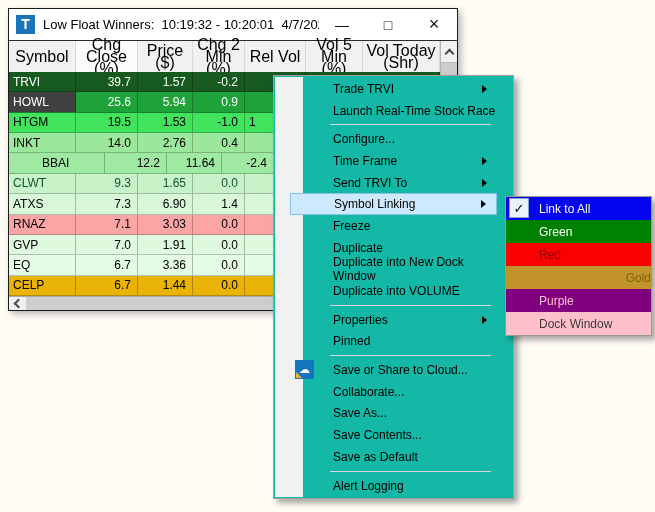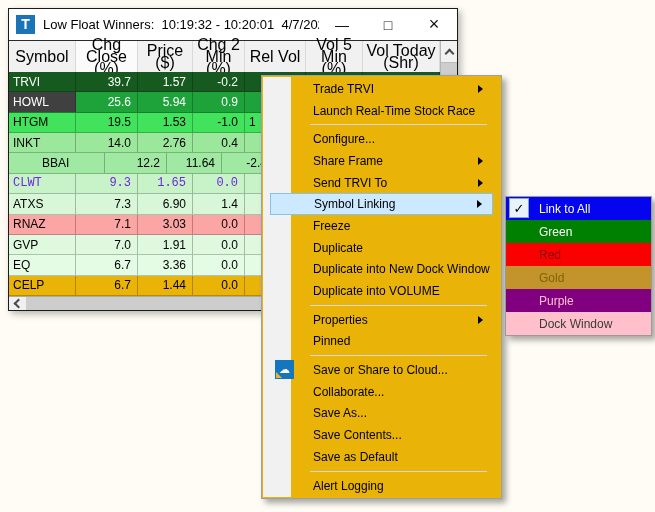--- a/index.html
+++ b/index.html
@@ -58,22 +58,22 @@
   .hscroll{height:14px;background:#cdcdcd;display:flex;border-top:1px solid #aaa;box-sizing:border-box;}
   .hbtn{width:17px;background:#f0f0f0;display:flex;align-items:center;justify-content:center;}
   .chev-left{width:5px;height:5px;border-left:2px solid #4a4a4a;border-bottom:2px solid #4a4a4a;transform:rotate(45deg);margin-left:2px;}
   
   .vscroll{width:17px;background:#cdcdcd;border-left:1px solid #b5b5b5;box-sizing:border-box;display:flex;flex-direction:column;}
   .vbtn{height:22px;background:#f1f1f1;display:flex;align-items:center;justify-content:center;border-bottom:1px solid #bbb;box-sizing:border-box;}
   .chev-up{width:5px;height:5px;border-left:2px solid #4a4a4a;border-top:2px solid #4a4a4a;transform:rotate(45deg);margin-top:3px;}
 
   
   .menu{
-    position:absolute;left:261px;top:75px;width:241px;box-sizing:border-box;
-    background:#eab308;border:1px solid #a0a0a0;padding:2px 8px;
+    position:absolute;left:273px;top:75px;width:241px;box-sizing:border-box;
+    background:#14b8a6;border:1px solid #a0a0a0;padding:2px 16px;
     box-shadow:4px 4px 6px rgba(0,0,0,.35);
   }
   .menu-gutter{position:absolute;left:1px;top:1px;bottom:1px;width:28px;background:#f1f1f1;}
   .mi{
     position:relative;height:21.7px;display:flex;align-items:center;
     padding-left:43px;font-size:12px;color:#000;box-sizing:border-box;
   }
   .mi.hl{background:#cce9ff;border:1px solid #86c3ea;}
   .mi .arrow{
     position:absolute;right:10px;width:0;height:0;
@@ -185,21 +185,21 @@
         </div>
         <div class="tr" style="background-color: rgb(159, 233, 162); color: rgb(0, 0, 0); padding-left: 29px;">
           <div class="td left c-sym">BBAI</div>
           <div class="td c-chg">12.2</div>
           <div class="td c-price">11.64</div>
           <div class="td c-chg2">-2.4</div>
           <div class="td left c-rel"></div>
           <div class="td c-vol5"></div>
           <div class="td c-volt"></div>
         </div>
-        <div class="tr" style="background-color: rgb(200, 243, 201); color: #6d28d9; font-family: Liberation Mono, monospace;">
+        <div class="tr" style="background-color: rgb(200, 243, 201); color: #14532d;">
           <div class="td left c-sym">CLWT</div>
           <div class="td c-chg">9.3</div>
           <div class="td c-price">1.65</div>
           <div class="td c-chg2">0.0</div>
           <div class="td left c-rel"></div>
           <div class="td c-vol5"></div>
           <div class="td c-volt"></div>
         </div>
         <div class="tr" style="background-color: rgb(216, 247, 216); color: rgb(0, 0, 0);">
           <div class="td left c-sym">ATXS</div>
@@ -271,21 +271,21 @@
     <span class="arrow"></span>
   </div>
   <div class="mi">
     <span>Launch Real-Time Stock Race</span>
   </div>
   <div class="msep"></div>
   <div class="mi">
     <span>Configure...</span>
   </div>
   <div class="mi">
-    <span>Share Frame</span>
+    <span>Time Frame</span>
     <span class="arrow"></span>
   </div>
   <div class="mi">
     <span>Send TRVI To</span>
     <span class="arrow"></span>
   </div>
   <div class="mi hl">
     <span>Symbol Linking</span>
     <span class="arrow"></span>
   </div>
@@ -336,21 +336,21 @@
   <div class="smi" style="background-color: rgb(4, 4, 239); color: rgb(255, 255, 255);">
     <span class="check">✓</span>
     <span>Link to All</span>
   </div>
   <div class="smi" style="background-color: rgb(0, 128, 0); color: rgb(255, 255, 255);">
     <span>Green</span>
   </div>
   <div class="smi" style="background-color: rgb(250, 0, 0); color: rgb(139, 0, 0);">
     <span>Red</span>
   </div>
-  <div class="smi" style="background-color: rgb(195, 147, 44); color: rgb(125, 101, 8);">
+  <div class="smi" style="background-color: rgb(195, 147, 44); color: rgb(125, 101, 8); justify-content: flex-end;">
     <span>Gold</span>
   </div>
   <div class="smi" style="background-color: rgb(128, 0, 128); color: rgb(255, 192, 203);">
     <span>Purple</span>
   </div>
   <div class="smi" style="background-color: rgb(255, 192, 203); color: rgb(58, 58, 58);">
     <span>Dock Window</span>
   </div>
 </div>
 

